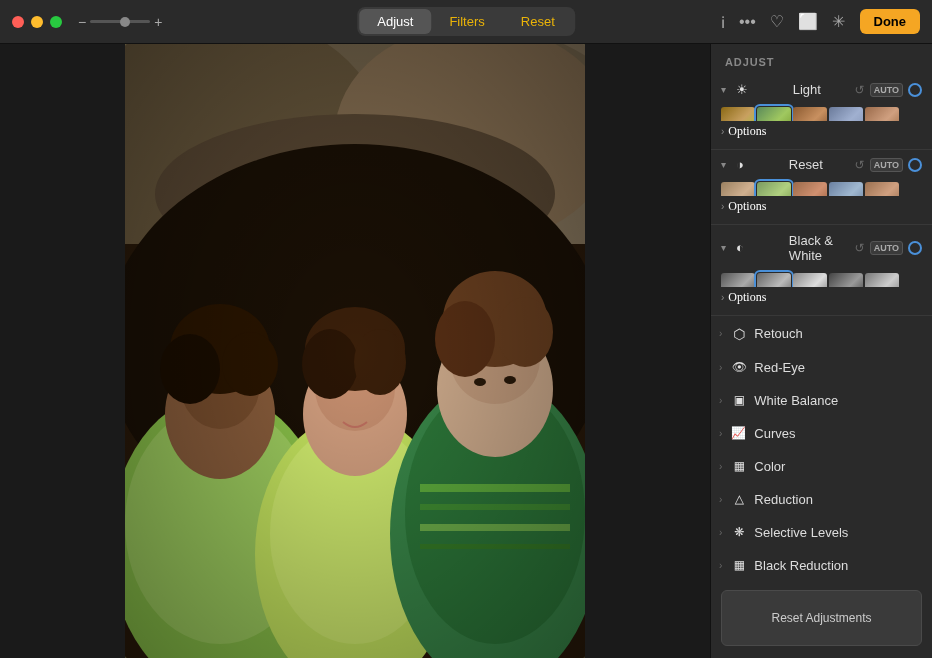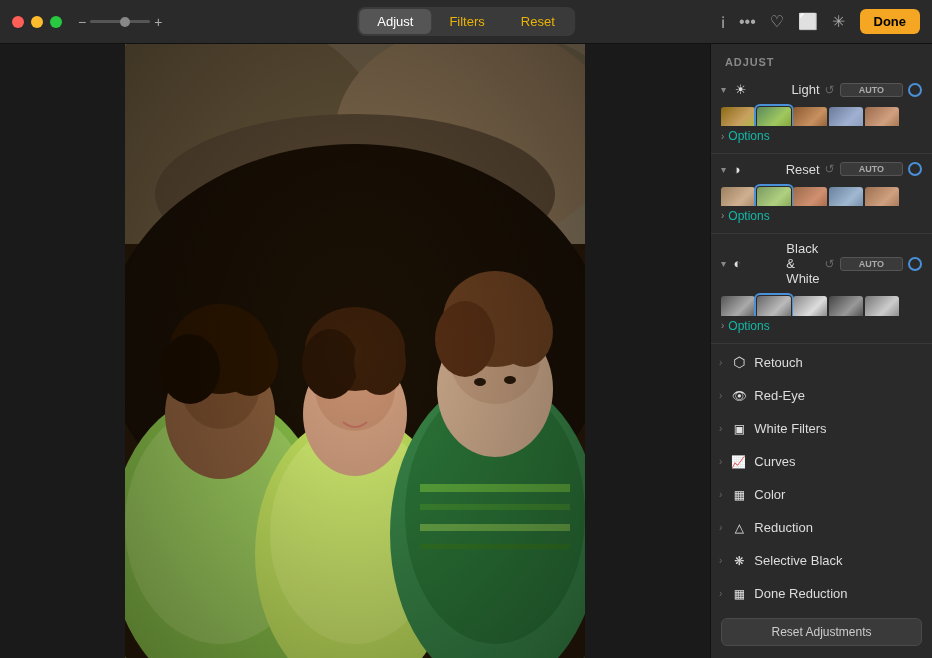--- a/index.html
+++ b/index.html
@@ -210,21 +210,21 @@
       font-size: 12px;
       color: #666;
       cursor: pointer;
     }
     .auto-badge {
       background: #3a3a3a;
       border: 1px solid #555;
       border-radius: 3px;
       font-size: 9px;
       color: #aaa;
-      padding: 1px 18px;
+      padding: 1px 3px;
       font-weight: 600;
     }
     .toggle-circle {
       width: 14px;
       height: 14px;
       border-radius: 50%;
       border: 2px solid #4a90d9;
       background: transparent;
       cursor: pointer;
     }
@@ -266,21 +266,21 @@
     .thumb-bw5 { background: linear-gradient(135deg, #777, #ccc, #666); }
 
     .options-row {
       display: flex;
       align-items: center;
       padding: 3px 10px 8px;
       cursor: pointer;
       gap: 4px;
     }
     .options-chevron { color: #888; font-size: 10px; }
-    .options-label { font-size: 12px; color: #14b8a6; }
+    .options-label { font-size: 12px; color: #ffffff; font-family: Liberation Serif, serif; }
 
     .divider {
       height: 1px;
       background: #383838;
       margin: 2px 0;
     }
 
     
     .list-item {
       display: flex;
@@ -305,21 +305,21 @@
       margin-right: 2px;
     }
 
     .reset-adjustments {
       margin: 8px 10px 12px;
       background: #3a3a3a;
       border: 1px solid #4a4a4a;
       border-radius: 6px;
       color: #ccc;
       font-size: 12px;
-      padding: 6px;
+      padding: 20px;
       text-align: center;
       cursor: pointer;
     }
   </style>
 </head>
 <body>
 
 <div class="titlebar">
   <div class="traffic-lights">
     <div class="traffic-light tl-close"></div>
@@ -528,44 +528,44 @@
       <span class="list-item-label">Retouch</span>
     </div>
     <div class="list-item">
       <span class="list-chevron">›</span>
       <span class="list-item-icon" style="font-size:12px">👁</span>
       <span class="list-item-label">Red-Eye</span>
     </div>
     <div class="list-item">
       <span class="list-chevron">›</span>
       <span class="list-item-icon" style="font-size:12px">▣</span>
-      <span class="list-item-label">White Filters</span>
+      <span class="list-item-label">White Balance</span>
     </div>
     <div class="list-item">
       <span class="list-chevron">›</span>
       <span class="list-item-icon" style="font-size:12px">📈</span>
       <span class="list-item-label">Curves</span>
     </div>
     <div class="list-item">
       <span class="list-chevron">›</span>
       <span class="list-item-icon" style="font-size:12px">▦</span>
       <span class="list-item-label">Color</span>
     </div>
     <div class="list-item">
       <span class="list-chevron">›</span>
       <span class="list-item-icon" style="font-size:12px">△</span>
       <span class="list-item-label">Reduction</span>
     </div>
     <div class="list-item">
       <span class="list-chevron">›</span>
       <span class="list-item-icon" style="font-size:12px">❋</span>
-      <span class="list-item-label">Selective Black</span>
+      <span class="list-item-label">Selective Levels</span>
     </div>
     <div class="list-item">
       <span class="list-chevron">›</span>
       <span class="list-item-icon" style="font-size:12px">▦</span>
-      <span class="list-item-label">Done Reduction</span>
+      <span class="list-item-label">Black Reduction</span>
     </div>
 
     <button class="reset-adjustments">Reset Adjustments</button>
   </div>
 
 </div>
 
 </body></html>

